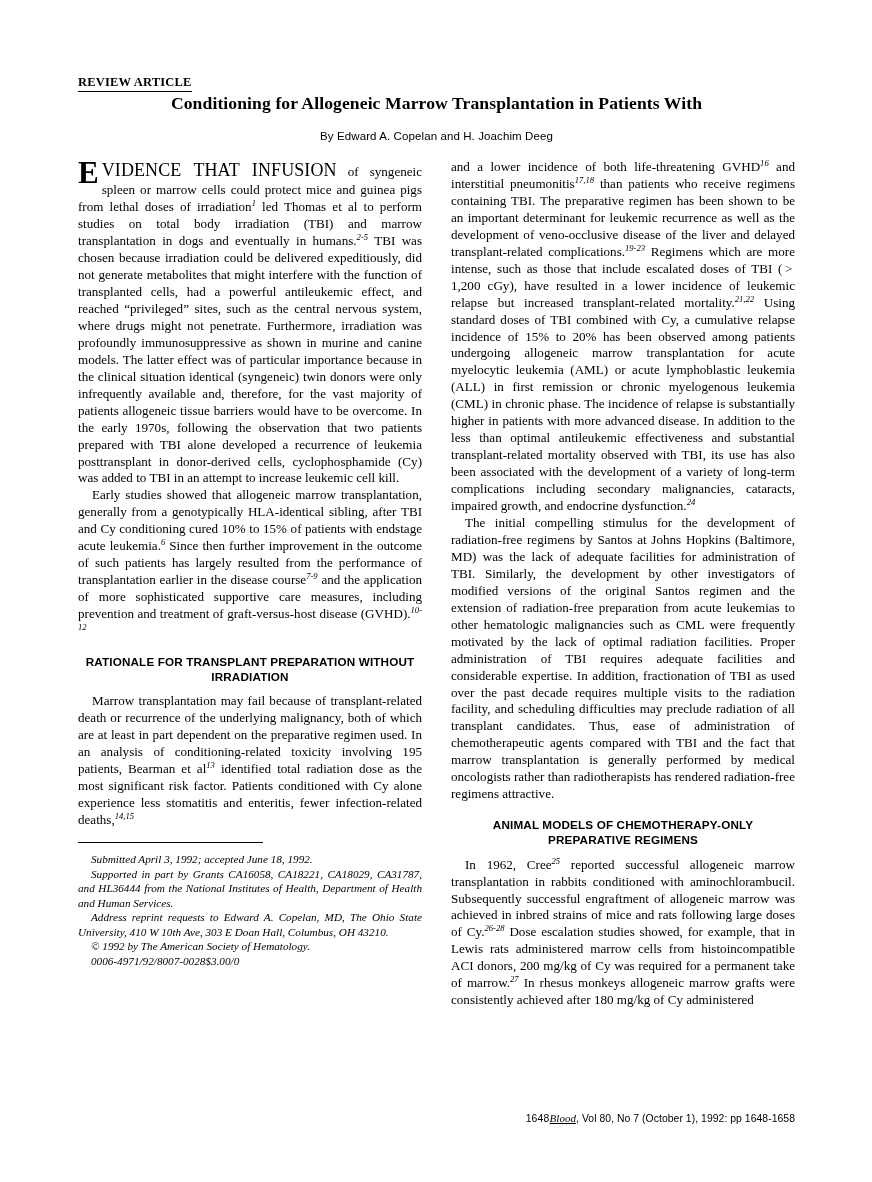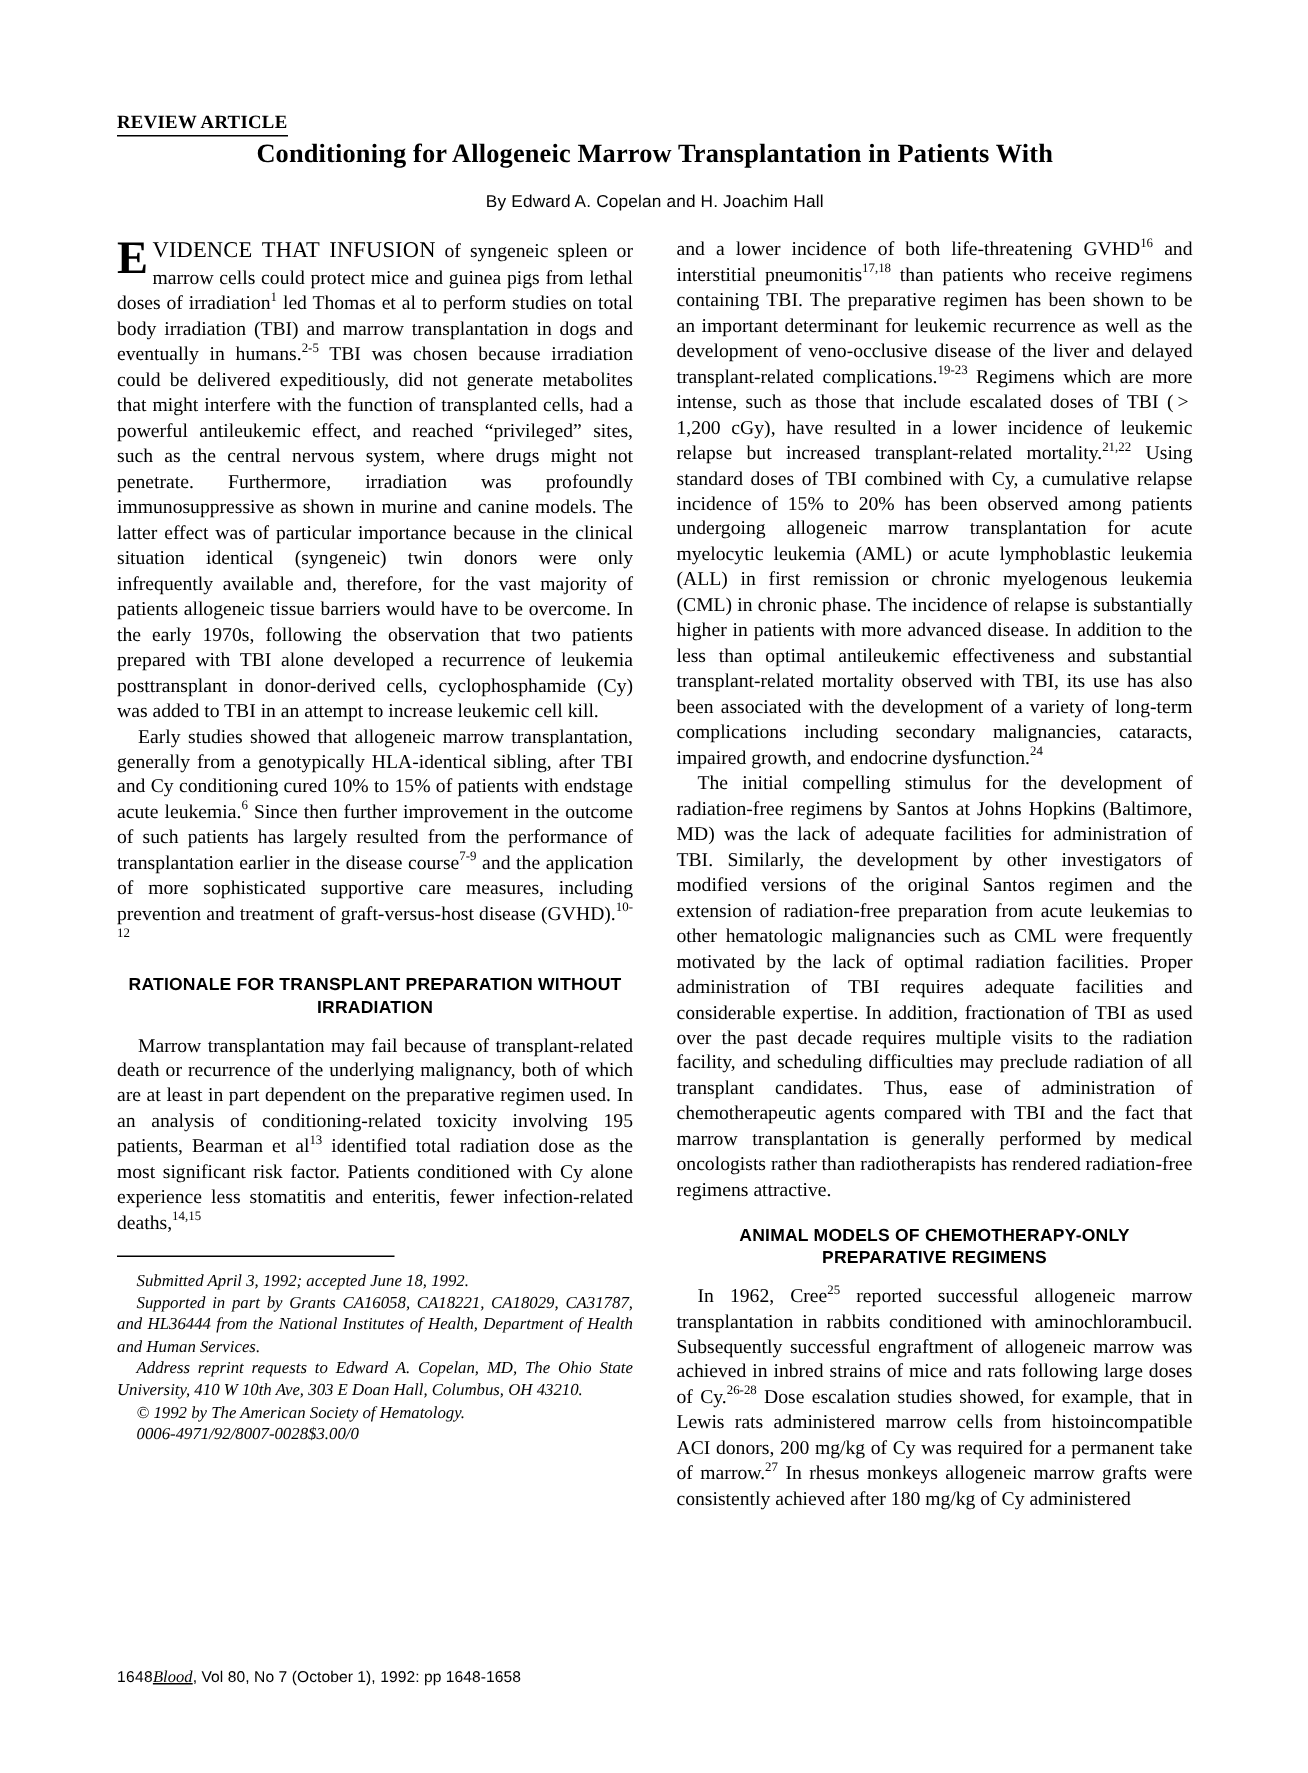--- a/index.html
+++ b/index.html
@@ -81,38 +81,39 @@
   .dropcap {
     float: left;
     font-size: 31px;
     line-height: 0.84;
     font-weight: bold;
     padding-right: 3px;
     padding-top: 1px;
     margin-bottom: -2px;
   }
   .smallcapline {
-    font-size: 15px;
+    font-size: 18px;
     letter-spacing: 0.1px;
   }
 
   h2.section {
     font-family: "Liberation Sans", sans-serif;
     font-size: 11.7px;
     font-weight: bold;
     text-align: center;
     margin: 14px 0 9px 0;
     line-height: 1.3;
     letter-spacing: 0.15px;
   }
 
   sup {
     font-size: 8.6px;
     vertical-align: super;
     line-height: 0;
+    font-style: italic;
   }
 
   
   .footnote-rule {
     width: 185px;
     height: 0;
     border-top: 1px solid #000;
     margin: 13px 0 9px 0;
   }
   p.footnote {
@@ -126,21 +127,21 @@
     -webkit-hyphens: auto;
   }
 
   
   .footer {
     position: absolute;
     left: 78px;
     top: 1112px;
     width: 717px;
     display: flex;
-    justify-content: flex-start;
+    justify-content: flex-end;
     align-items: baseline;
     font-family: "Liberation Sans", sans-serif;
     font-size: 10.4px;
   }
   .footer .pagenum { letter-spacing: 0.2px; }
   .footer .cite { letter-spacing: 0.05px; }
   .footer .cite .j {
     font-style: italic;
     font-family: "Liberation Serif", serif;
     font-size: 11px;
@@ -154,21 +155,21 @@
   <div class="content">
 
     <div>
       <span class="review-label">REVIEW ARTICLE</span>
     </div>
 
     <div class="title">
       <div>Conditioning for Allogeneic Marrow Transplantation in Patients With</div>
     </div>
 
-    <div class="byline">By Edward A. Copelan and H. Joachim Hall</div>
+    <div class="byline">By Edward A. Copelan and H. Joachim Deeg</div>
 
     <div class="cols">
 
       <div class="col">
 
         <p class="body noindent"><span class="dropcap">E</span><span class="smallcapline">VIDENCE THAT INFUSION</span><span> of syngeneic spleen or marrow cells could protect mice and guinea pigs from lethal doses of irradiation</span><sup>1</sup><span> led Thomas et al to perform studies on total body irradiation (TBI) and marrow transplantation in dogs and eventually in humans.</span><sup>2-5</sup><span> TBI was chosen because irradiation could be delivered expeditiously, did not generate metabolites that might interfere with the function of transplanted cells, had a powerful antileukemic effect, and reached “privileged” sites, such as the central nervous system, where drugs might not penetrate. Furthermore, irradiation was profoundly immunosuppressive as shown in murine and canine models. The latter effect was of particular importance because in the clinical situation identical (syngeneic) twin donors were only infrequently available and, therefore, for the vast majority of patients allogeneic tissue barriers would have to be overcome. In the early 1970s, following the observation that two patients prepared with TBI alone developed a recurrence of leukemia posttransplant in donor-derived cells, cyclophosphamide (Cy) was added to TBI in an attempt to increase leukemic cell kill.</span></p>
 
         <p class="body"><span>Early studies showed that allogeneic marrow transplantation, generally from a genotypically HLA-identical sibling, after TBI and Cy conditioning cured 10% to 15% of patients with endstage acute leukemia.</span><sup>6</sup><span> Since then further improvement in the outcome of such patients has largely resulted from the performance of transplantation earlier in the disease course</span><sup>7-9</sup><span> and the application of more sophisticated supportive care measures, including prevention and treatment of graft-versus-host disease (GVHD).</span><sup>10-12</sup></p>
 
         <h2 class="section">RATIONALE FOR TRANSPLANT PREPARATION WITHOUT IRRADIATION</h2>

